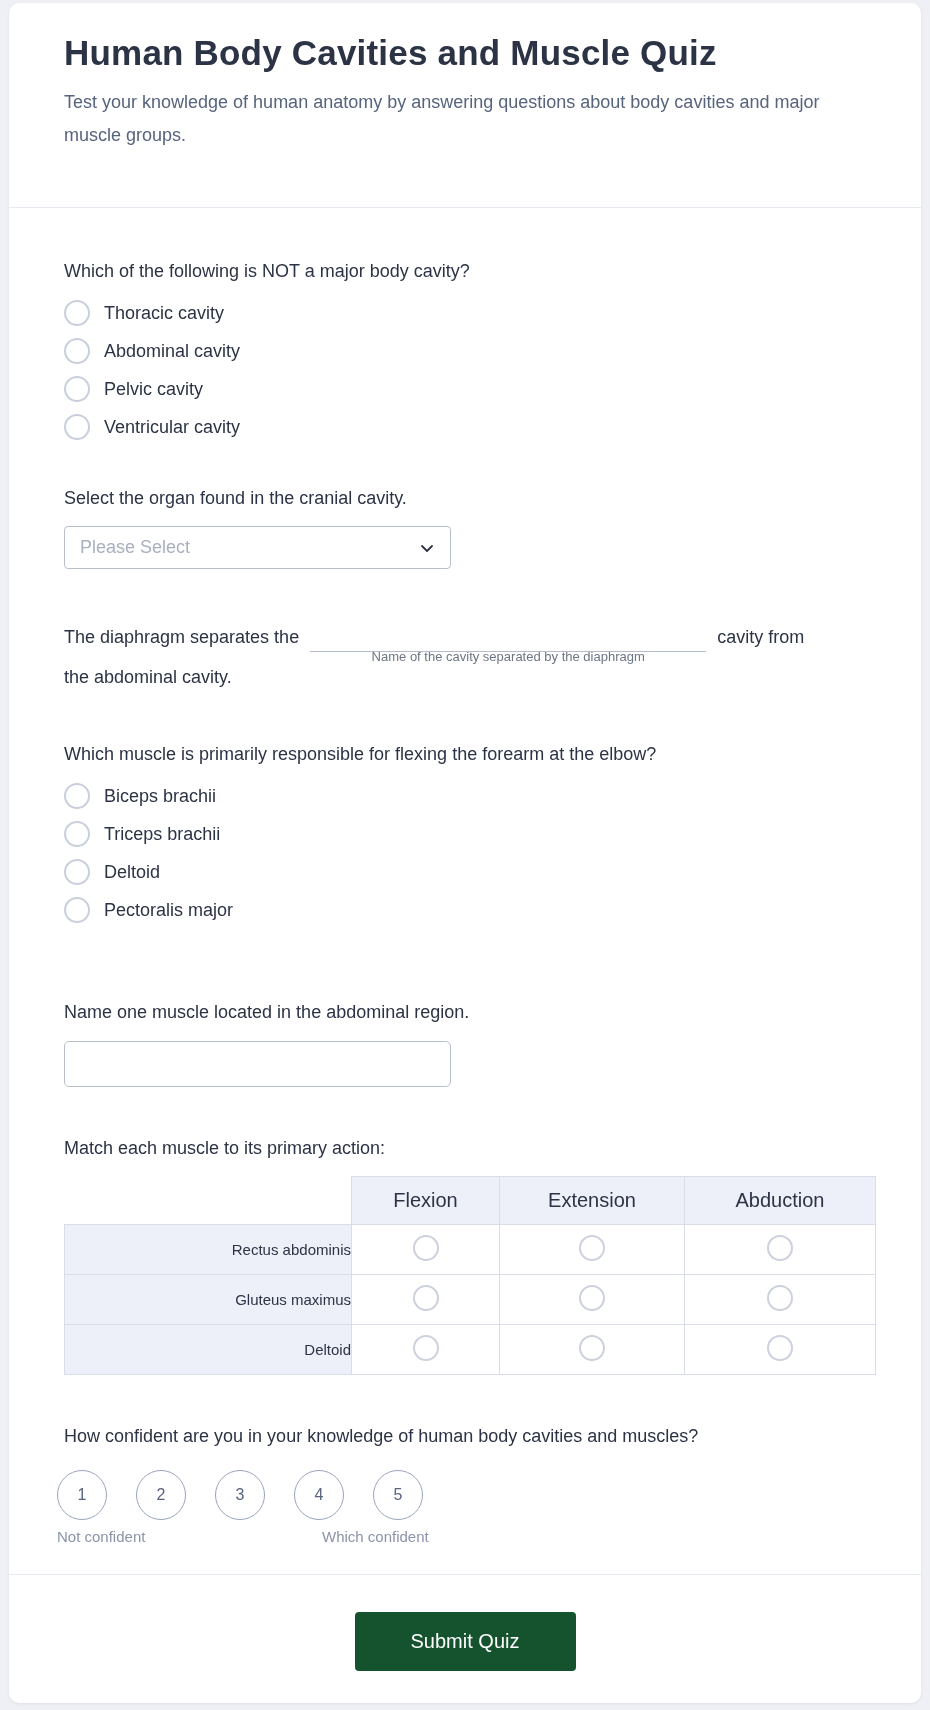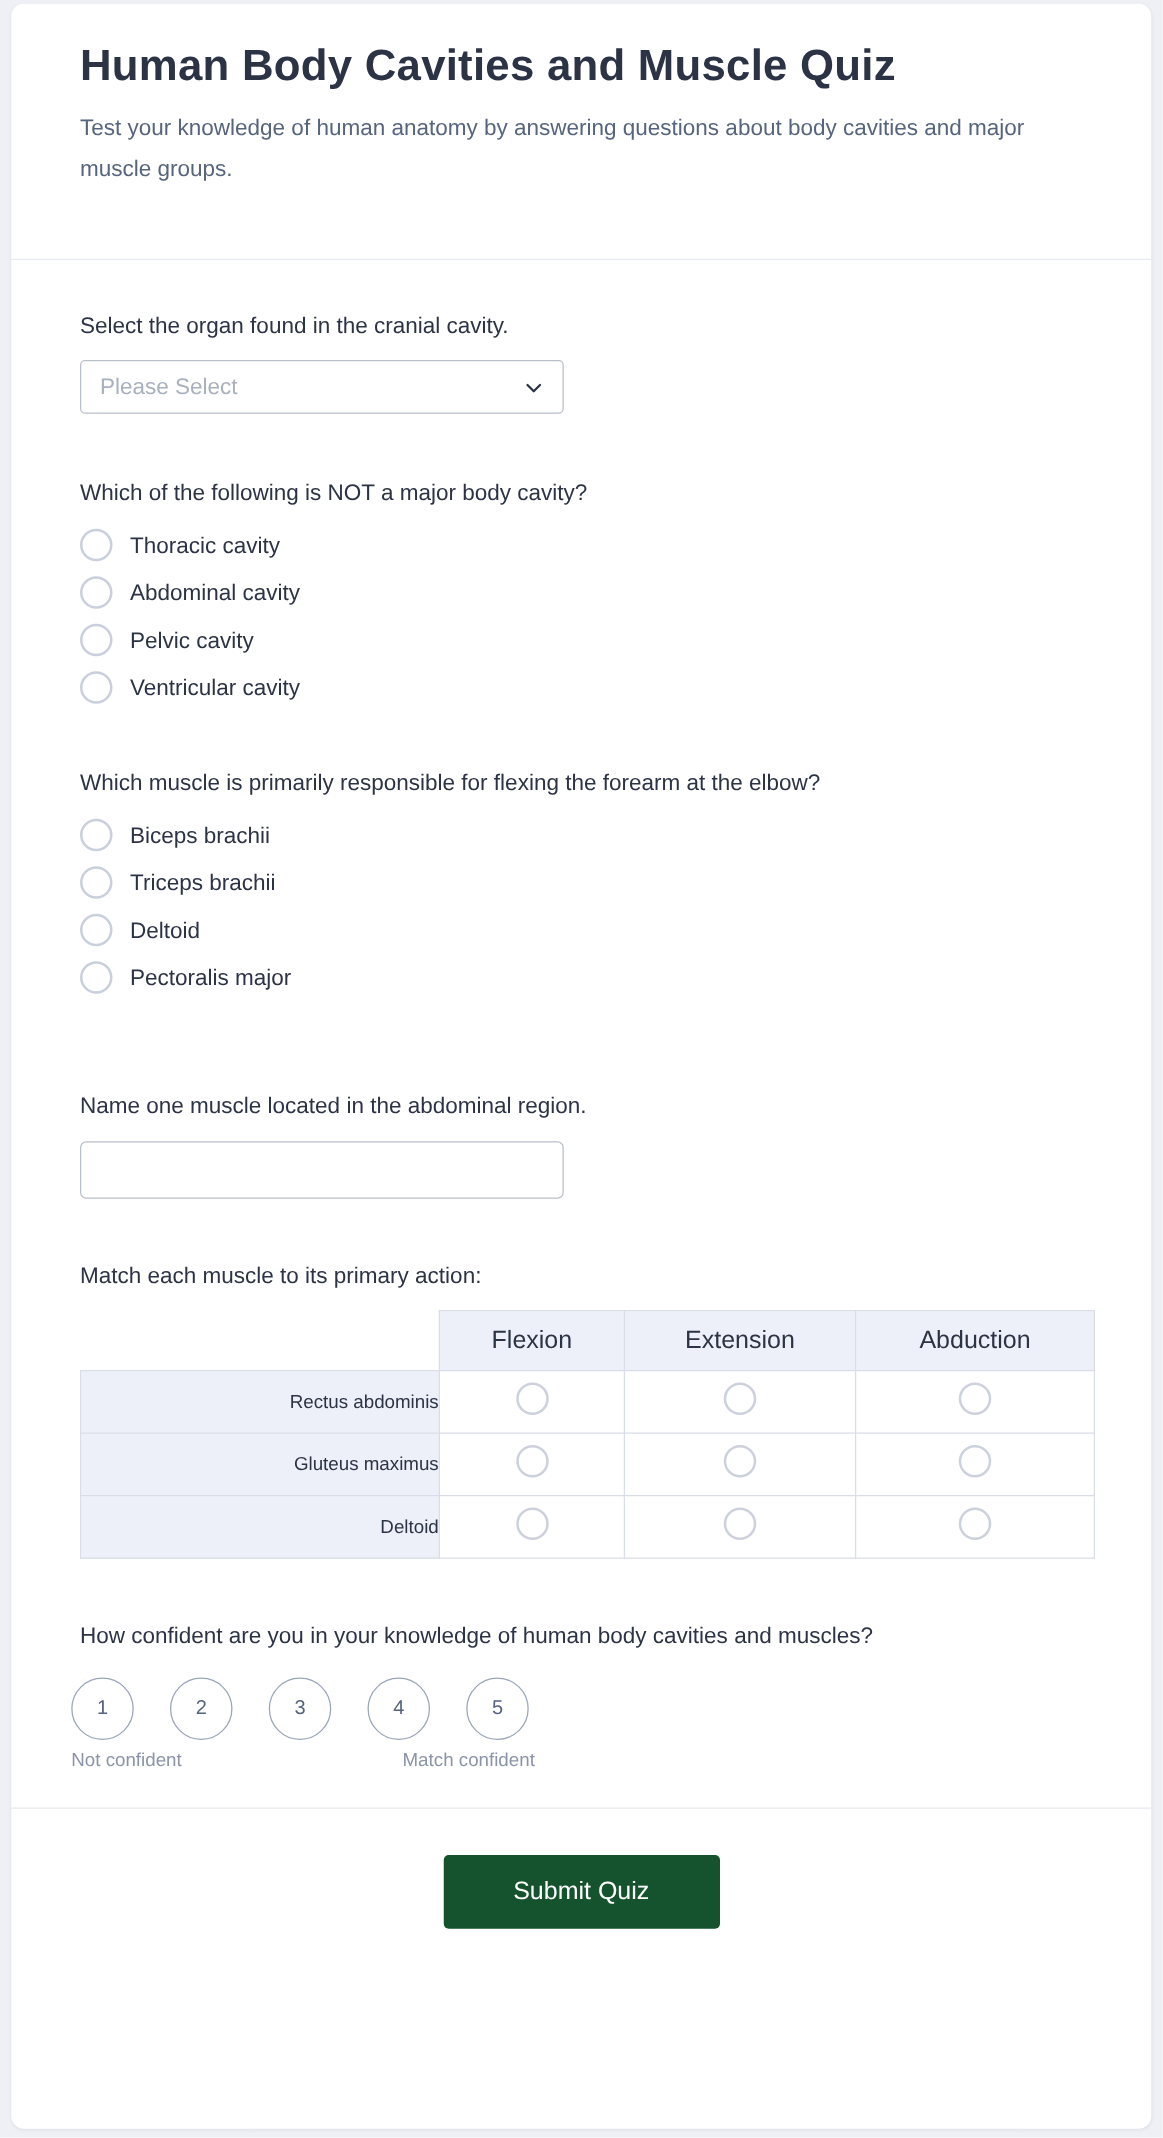--- a/index.html
+++ b/index.html
@@ -84,52 +84,62 @@
 
     <div class="card-header">
       <h1 class="form-title">Human Body Cavities and Muscle Quiz</h1>
       <p class="form-subtitle">Test your knowledge of human anatomy by answering questions about body cavities and major muscle groups.</p>
     </div>
 
     <hr class="divider divider-top">
 
     <div class="content">
 
+      <div class="question q1">
+        <div class="q-label">Which of the following is NOT a major body cavity?</div>
+        <div class="options">
+          <label class="radio-row">
+            <span class="radio-circle"></span>
+            <span class="radio-label">Thoracic cavity</span>
+          </label>
+          <label class="radio-row">
+            <span class="radio-circle"></span>
+            <span class="radio-label">Abdominal cavity</span>
+          </label>
+          <label class="radio-row">
+            <span class="radio-circle"></span>
+            <span class="radio-label">Pelvic cavity</span>
+          </label>
+          <label class="radio-row">
+            <span class="radio-circle"></span>
+            <span class="radio-label">Ventricular cavity</span>
+          </label>
+        </div>
+      </div>
+
       <div class="question q2">
         <div class="q-label">Select the organ found in the cranial cavity.</div>
         <div class="select-box">
           <span class="select-placeholder">Please Select</span>
           <svg class="chevron" viewBox="0 0 16 16">
             <polyline points="3,6 8,11 13,6" fill="none" stroke="#2c3345" stroke-width="1.8" stroke-linecap="round" stroke-linejoin="round"></polyline>
           </svg>
         </div>
       </div>
 
-      <div class="question q1">
-        <div class="q-label">Which of the following is NOT a major body cavity?</div>
-        <div class="options">
-          <label class="radio-row">
-            <span class="radio-circle"></span>
-            <span class="radio-label">Thoracic cavity</span>
-          </label>
-          <label class="radio-row">
-            <span class="radio-circle"></span>
-            <span class="radio-label">Abdominal cavity</span>
-          </label>
-          <label class="radio-row">
-            <span class="radio-circle"></span>
-            <span class="radio-label">Pelvic cavity</span>
-          </label>
-          <label class="radio-row">
-            <span class="radio-circle"></span>
-            <span class="radio-label">Ventricular cavity</span>
-          </label>
-        </div>
-      </div>
-
+      <div class="fill-para">
+        <span>The diaphragm separates the</span>
+        <span class="blank-wrap">
+          <input class="blank-input" type="text" value="" style="">
+          <span class="blank-hint">Name of the cavity separated by the diaphragm</span>
+        </span>
+        <span>cavity from</span>
+        <br>
+        <span>the abdominal cavity.</span>
+      </div>
 
       <div class="question q4">
         <div class="q-label">Which muscle is primarily responsible for flexing the forearm at the elbow?</div>
         <div class="options">
           <label class="radio-row">
             <span class="radio-circle"></span>
             <span class="radio-label">Biceps brachii</span>
           </label>
           <label class="radio-row">
             <span class="radio-circle"></span>
@@ -195,21 +205,21 @@
         <div class="q-label">How confident are you in your knowledge of human body cavities and muscles?</div>
         <div class="scale-row">
           <span class="scale-circle">1</span>
           <span class="scale-circle">2</span>
           <span class="scale-circle">3</span>
           <span class="scale-circle">4</span>
           <span class="scale-circle">5</span>
         </div>
         <div class="scale-labels">
           <span class="min">Not confident</span>
-          <span class="max">Match confident</span>
+          <span class="max">Which confident</span>
         </div>
       </div>
 
     </div>
 
     <hr class="divider divider-bottom">
 
     <div class="card-footer">
       <button class="submit-btn">Submit Quiz</button>
     </div>

